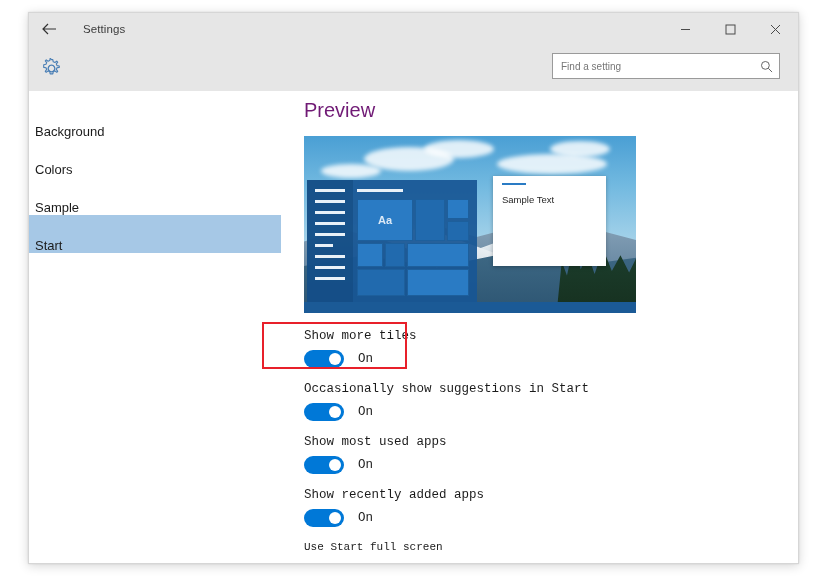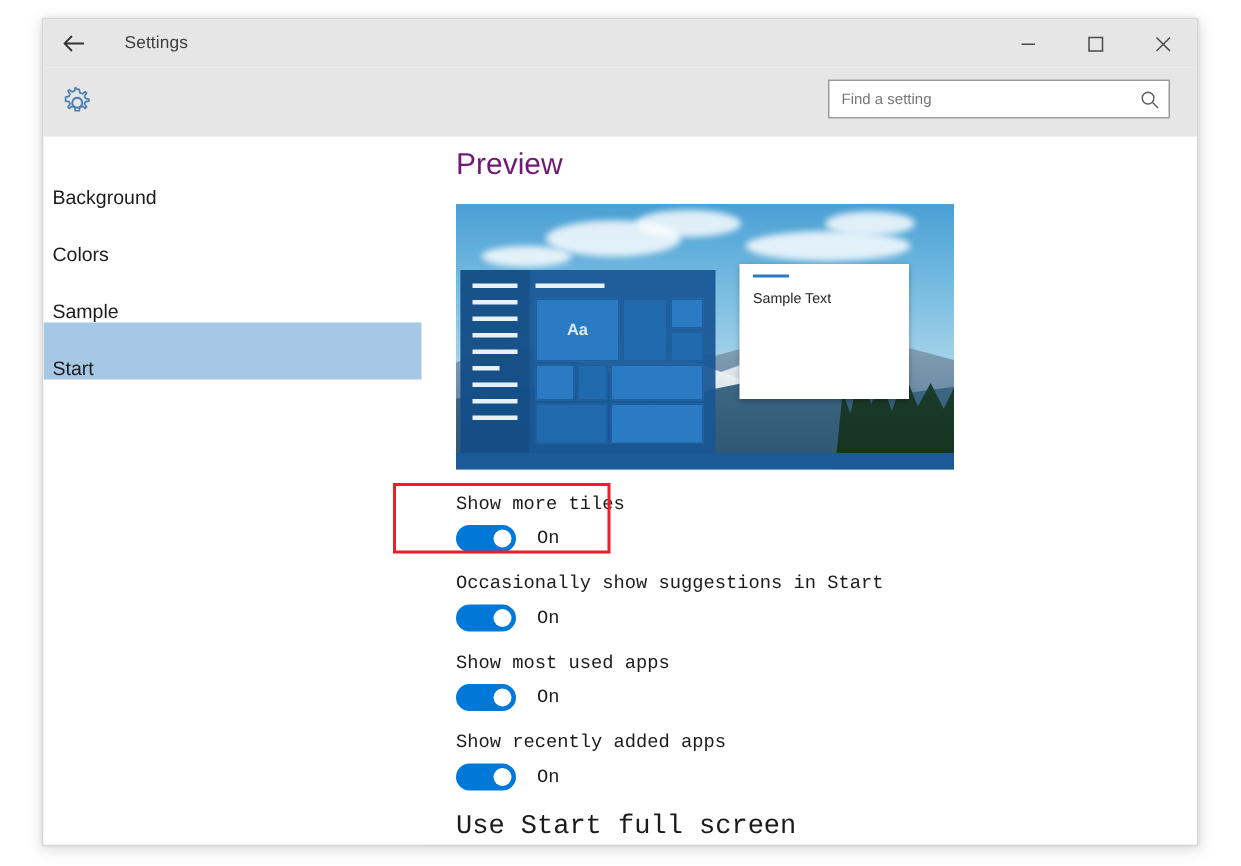--- a/index.html
+++ b/index.html
@@ -345,21 +345,21 @@
     left: -42px;
     top: -7px;
     width: 145px;
     height: 47px;
     border: 2px solid #e8202a;
     box-sizing: border-box;
     pointer-events: none;
   }
 
   .clipped {
-    font-size: 18px;
+    font-size: 11px;
     color: #1b1b1b;
     margin-top: 14px;
   }
 </style>
 </head>
 <body>
 
 <div id="app">
   <div class="window">
 

